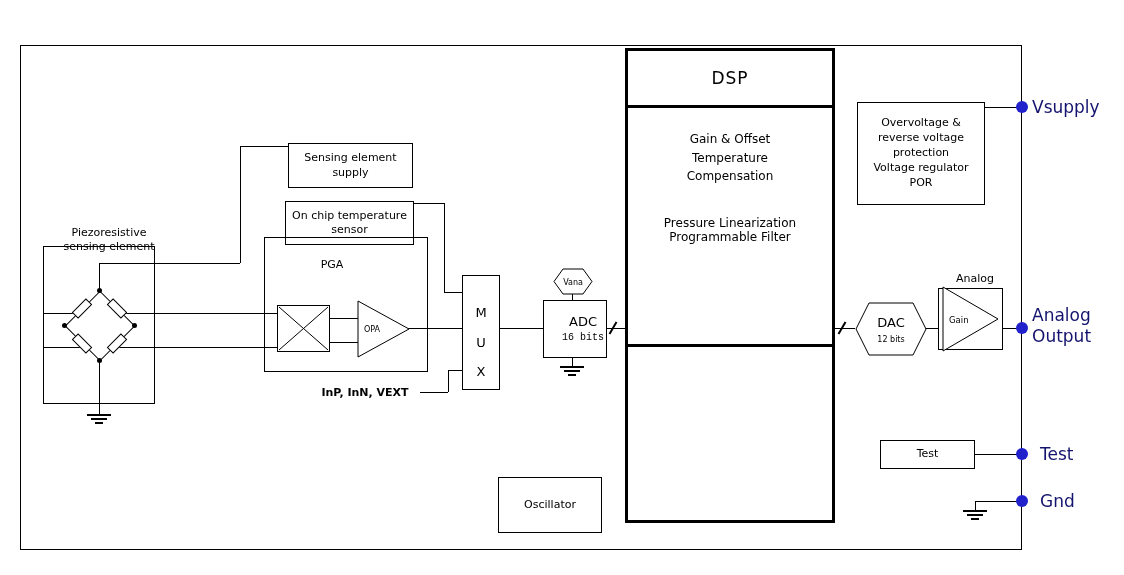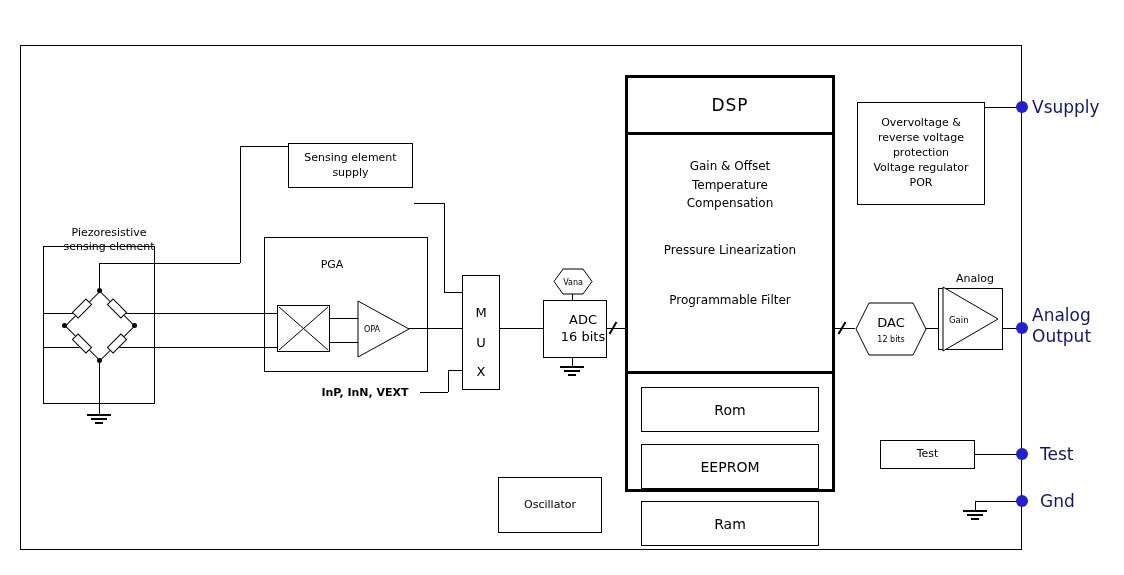--- a/index.html
+++ b/index.html
@@ -22,21 +22,21 @@
 .gnd i:nth-child(2) { left:4px; top:4px; width:16px; }
 .gnd i:nth-child(3) { left:8px; top:8px; width:8px; }
 .vdot { position:absolute; width:5px; height:5px; border-radius:50%; background:#000; }
 .diamond { position:absolute; left:31px; top:54px; width:50px; height:50px; border:1px solid #000; background:#fff; transform:rotate(45deg); }
 .res { position:absolute; width:20px; height:9px; border:1px solid #000; background:#fff; }
 .dsp { position:absolute; border:3px solid #000; background:#fff; }
 .dsp-head { height:57px; border-bottom:3px solid #000; display:flex; align-items:center; justify-content:center; font-size:17px; letter-spacing:1px; }
 .dsp-mid { height:217px; border-bottom:3px solid #000; text-align:center; font-size:12px; }
 .dsp-mid .f1 { margin-top:22px; line-height:1.55; }
 .dsp-mid .f2 { margin-top:30px; }
-.dsp-mid .f3 { margin-top:36px; }
+.dsp-mid .f3 { }
 .dsp-mem { display:flex; flex-direction:column; align-items:center; gap:12px; padding-top:13px; }
 .mem { width:178px; height:45px; border:1px solid #000; background:#fff; display:flex; align-items:center; justify-content:center; font-size:14px; }
 svg text { fill:#000; }
 </style>
 </head>
 <body>
 
 <div id="stage">
 
   <div class="abs" style="left:20px;top:45px;width:1002px;height:505px;border:1px solid #000;"></div>
@@ -97,20 +97,22 @@
     <div class="res" style="left:28px;top:92px;transform:rotate(45deg);"></div>
     <div class="res" style="left:63px;top:92px;transform:rotate(-45deg);"></div>
     <div class="vdot" style="left:53px;top:41px;"></div>
     <div class="vdot" style="left:18px;top:76px;"></div>
     <div class="vdot" style="left:88px;top:76px;"></div>
     <div class="vdot" style="left:53px;top:111px;"></div>
   </div>
 
   <div class="box pre" style="left:288px;top:123px;width:125px;height:45px;">Sensing element
 supply</div>
+  <div class="box pre" style="left:285px;top:181px;width:129px;height:44px;">On chip temperature
+sensor</div>
 
   <div class="abs" style="left:264px;top:237px;width:164px;height:135px;border:1px solid #000;background:transparent;"></div>
   <div class="lbl" style="left:264px;top:258px;width:136px;">PGA</div>
   <div class="box" style="left:277px;top:305px;width:53px;height:47px;">
     <svg width="51" height="45">
       <line x1="1" y1="1" x2="50" y2="44" stroke="#000" stroke-width="1"></line>
       <line x1="50" y1="1" x2="1" y2="44" stroke="#000" stroke-width="1"></line>
     </svg>
   </div>
   <svg class="abs" style="left:357px;top:300px;" width="54" height="58">
@@ -124,44 +126,33 @@
 U
 X</span>
   </div>
 
   <svg class="abs" style="left:553px;top:268px;" width="40" height="27">
     <polygon points="10,1 30,1 39,13.5 30,26 10,26 1,13.5" fill="#fff" stroke="#000" stroke-width="1"></polygon>
     <text x="20" y="16.5" font-size="8" text-anchor="middle">Vana</text>
   </svg>
   <div class="box col" style="left:543px;top:300px;width:64px;height:58px;padding-left:16px;">
     <span style="font-size:13px;">ADC</span>
-    <span style="font-size:13px;">16 bits</span>
+    <span style="font-size:10px;font-family:Liberation Mono, monospace;">16 bits</span>
   </div>
 
-  <div class="dsp" style="left:625px;top:75px;width:210px;height:417px;">
+  <div class="dsp" style="left:625px;top:48px;width:210px;height:475px;">
     <div class="dsp-head">
       <span>DSP</span>
     </div>
     <div class="dsp-mid">
       <p class="f1 pre">Gain &amp; Offset
 Temperature
 Compensation</p>
       <p class="f2">Pressure Linearization</p>
       <p class="f3">Programmable Filter</p>
-    </div>
-    <div class="dsp-mem">
-      <div class="mem">
-        <span>Rom</span>
-      </div>
-      <div class="mem">
-        <span>EEPROM</span>
-      </div>
-      <div class="mem">
-        <span>Ram</span>
-      </div>
     </div>
   </div>
 
   <div class="box" style="left:498px;top:477px;width:104px;height:56px;">Oscillator</div>
 
   <svg class="abs" style="left:855px;top:302px;" width="72" height="54">
     <polygon points="14,1 58,1 71,27 58,53 14,53 1,27" fill="#fff" stroke="#000" stroke-width="1"></polygon>
     <text x="36" y="25" font-size="13" text-anchor="middle">DAC</text>
     <text x="36" y="40" font-size="8" text-anchor="middle">12 bits</text>
   </svg>

